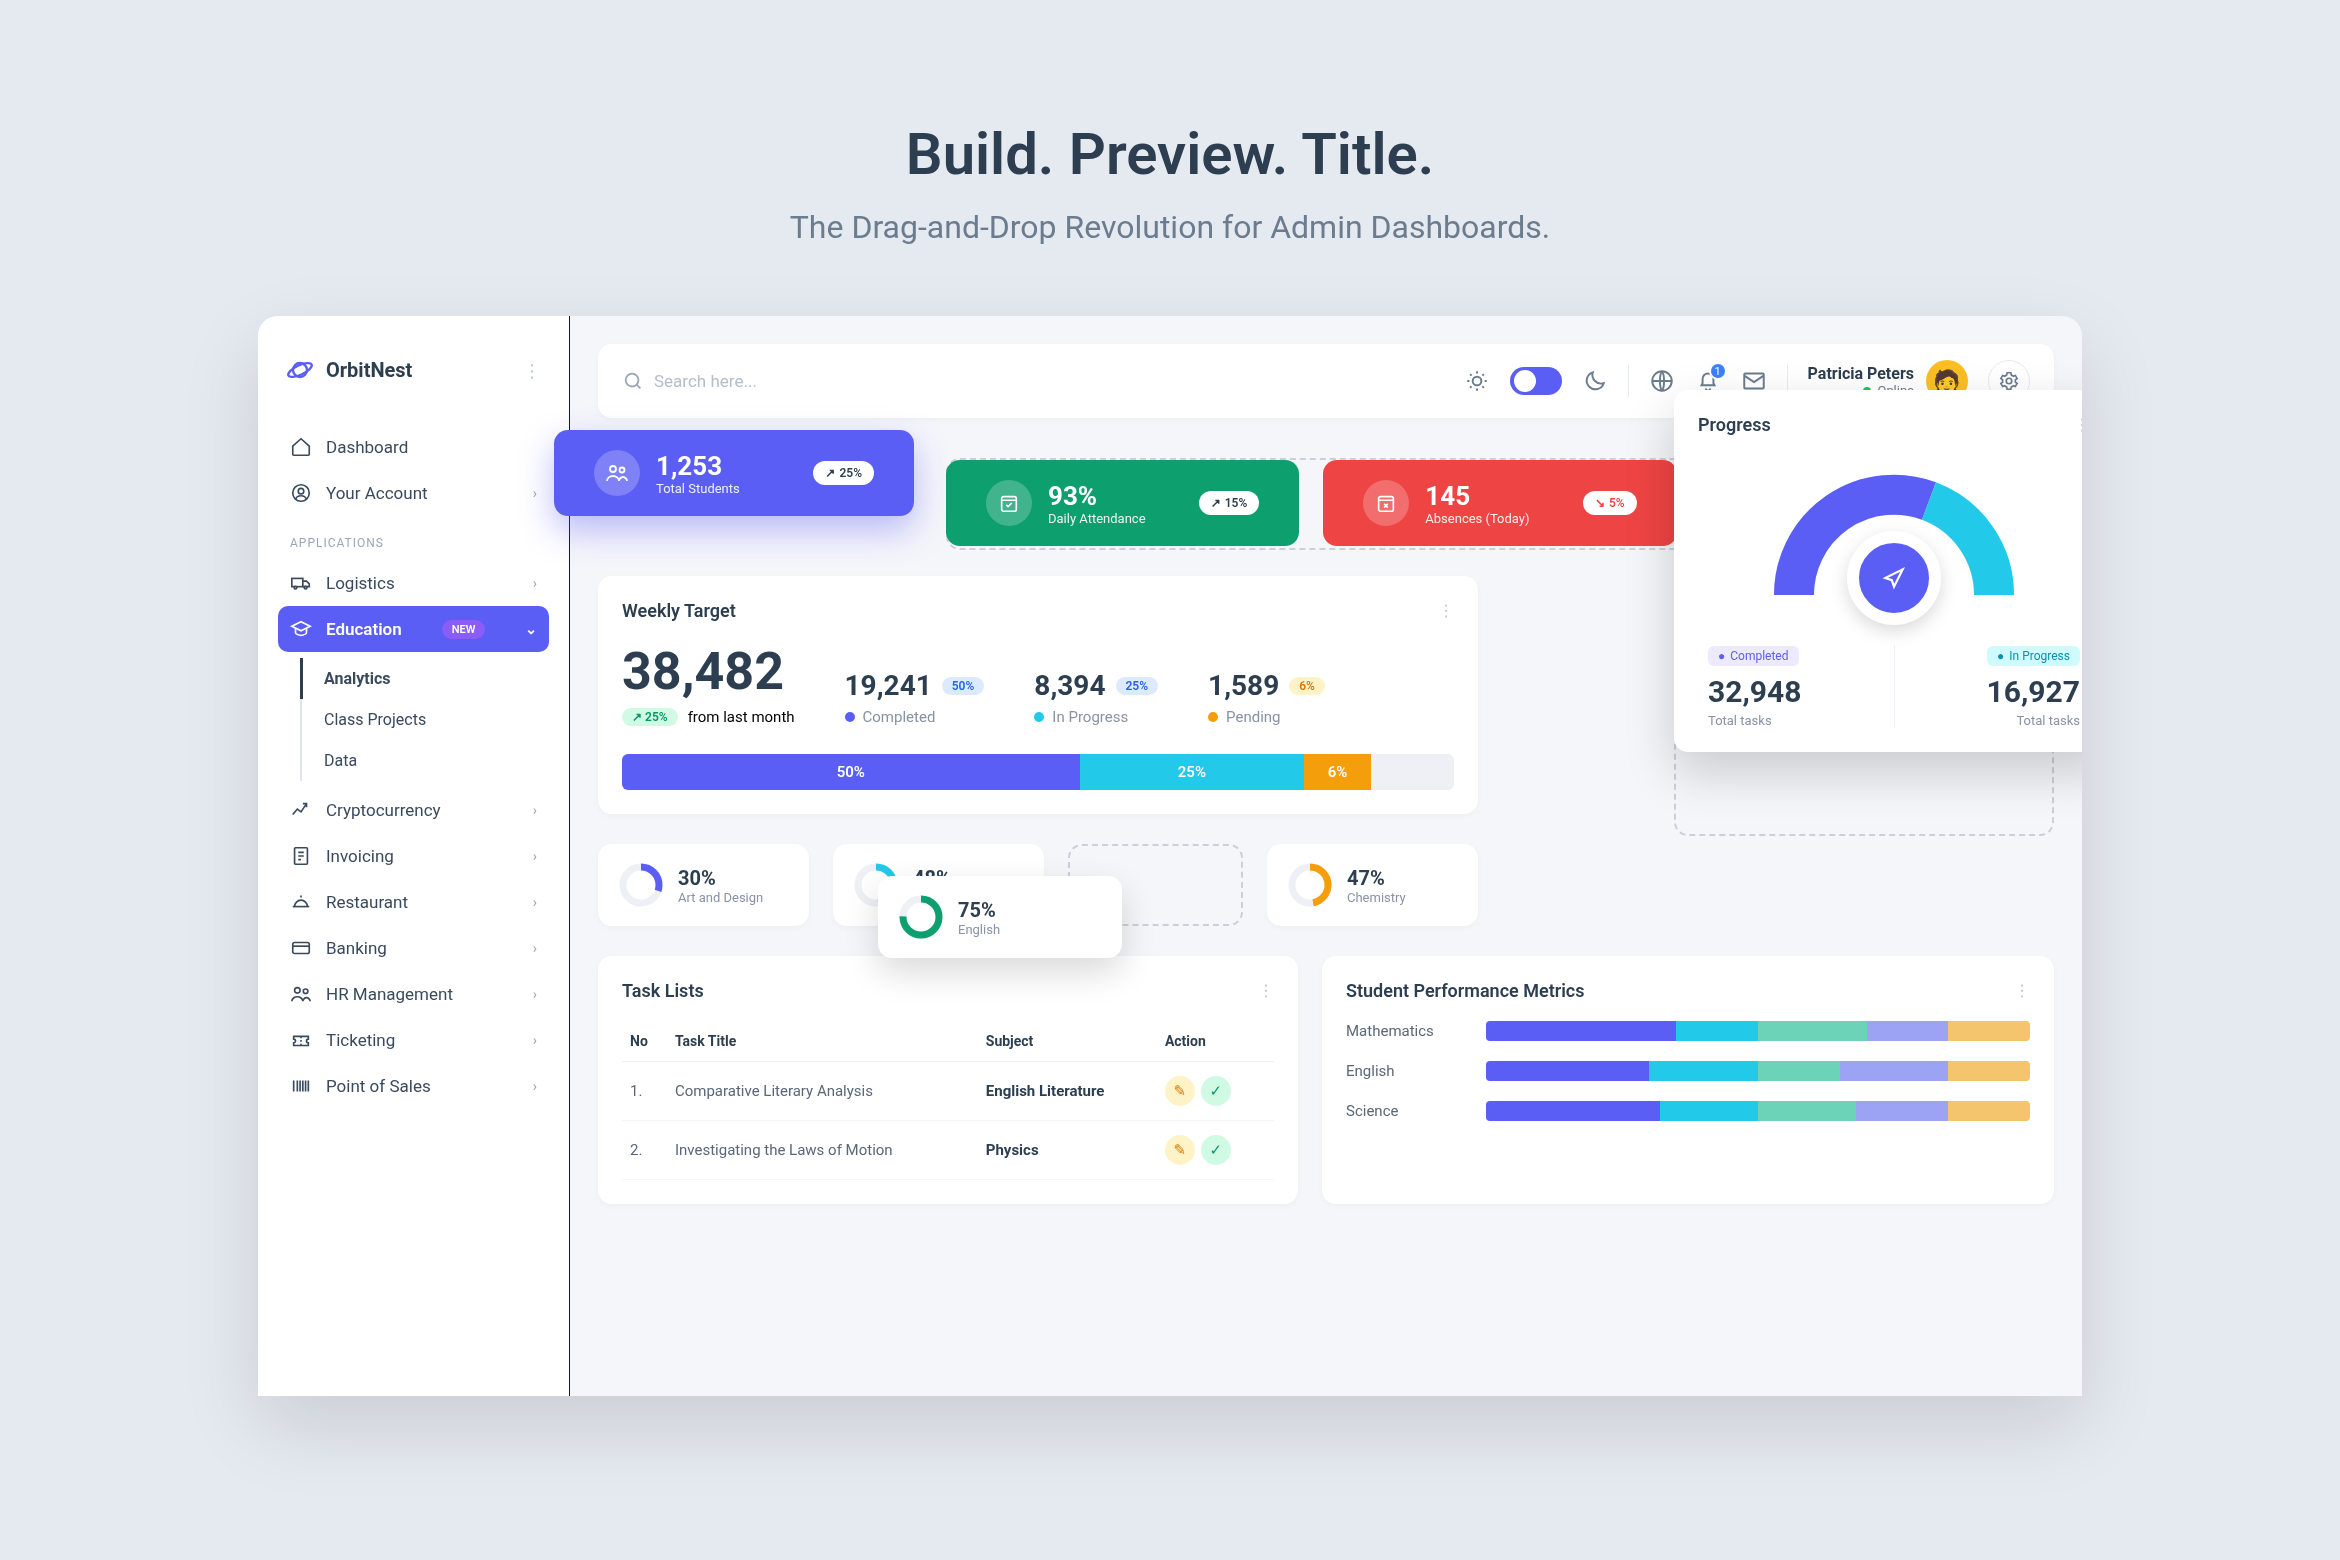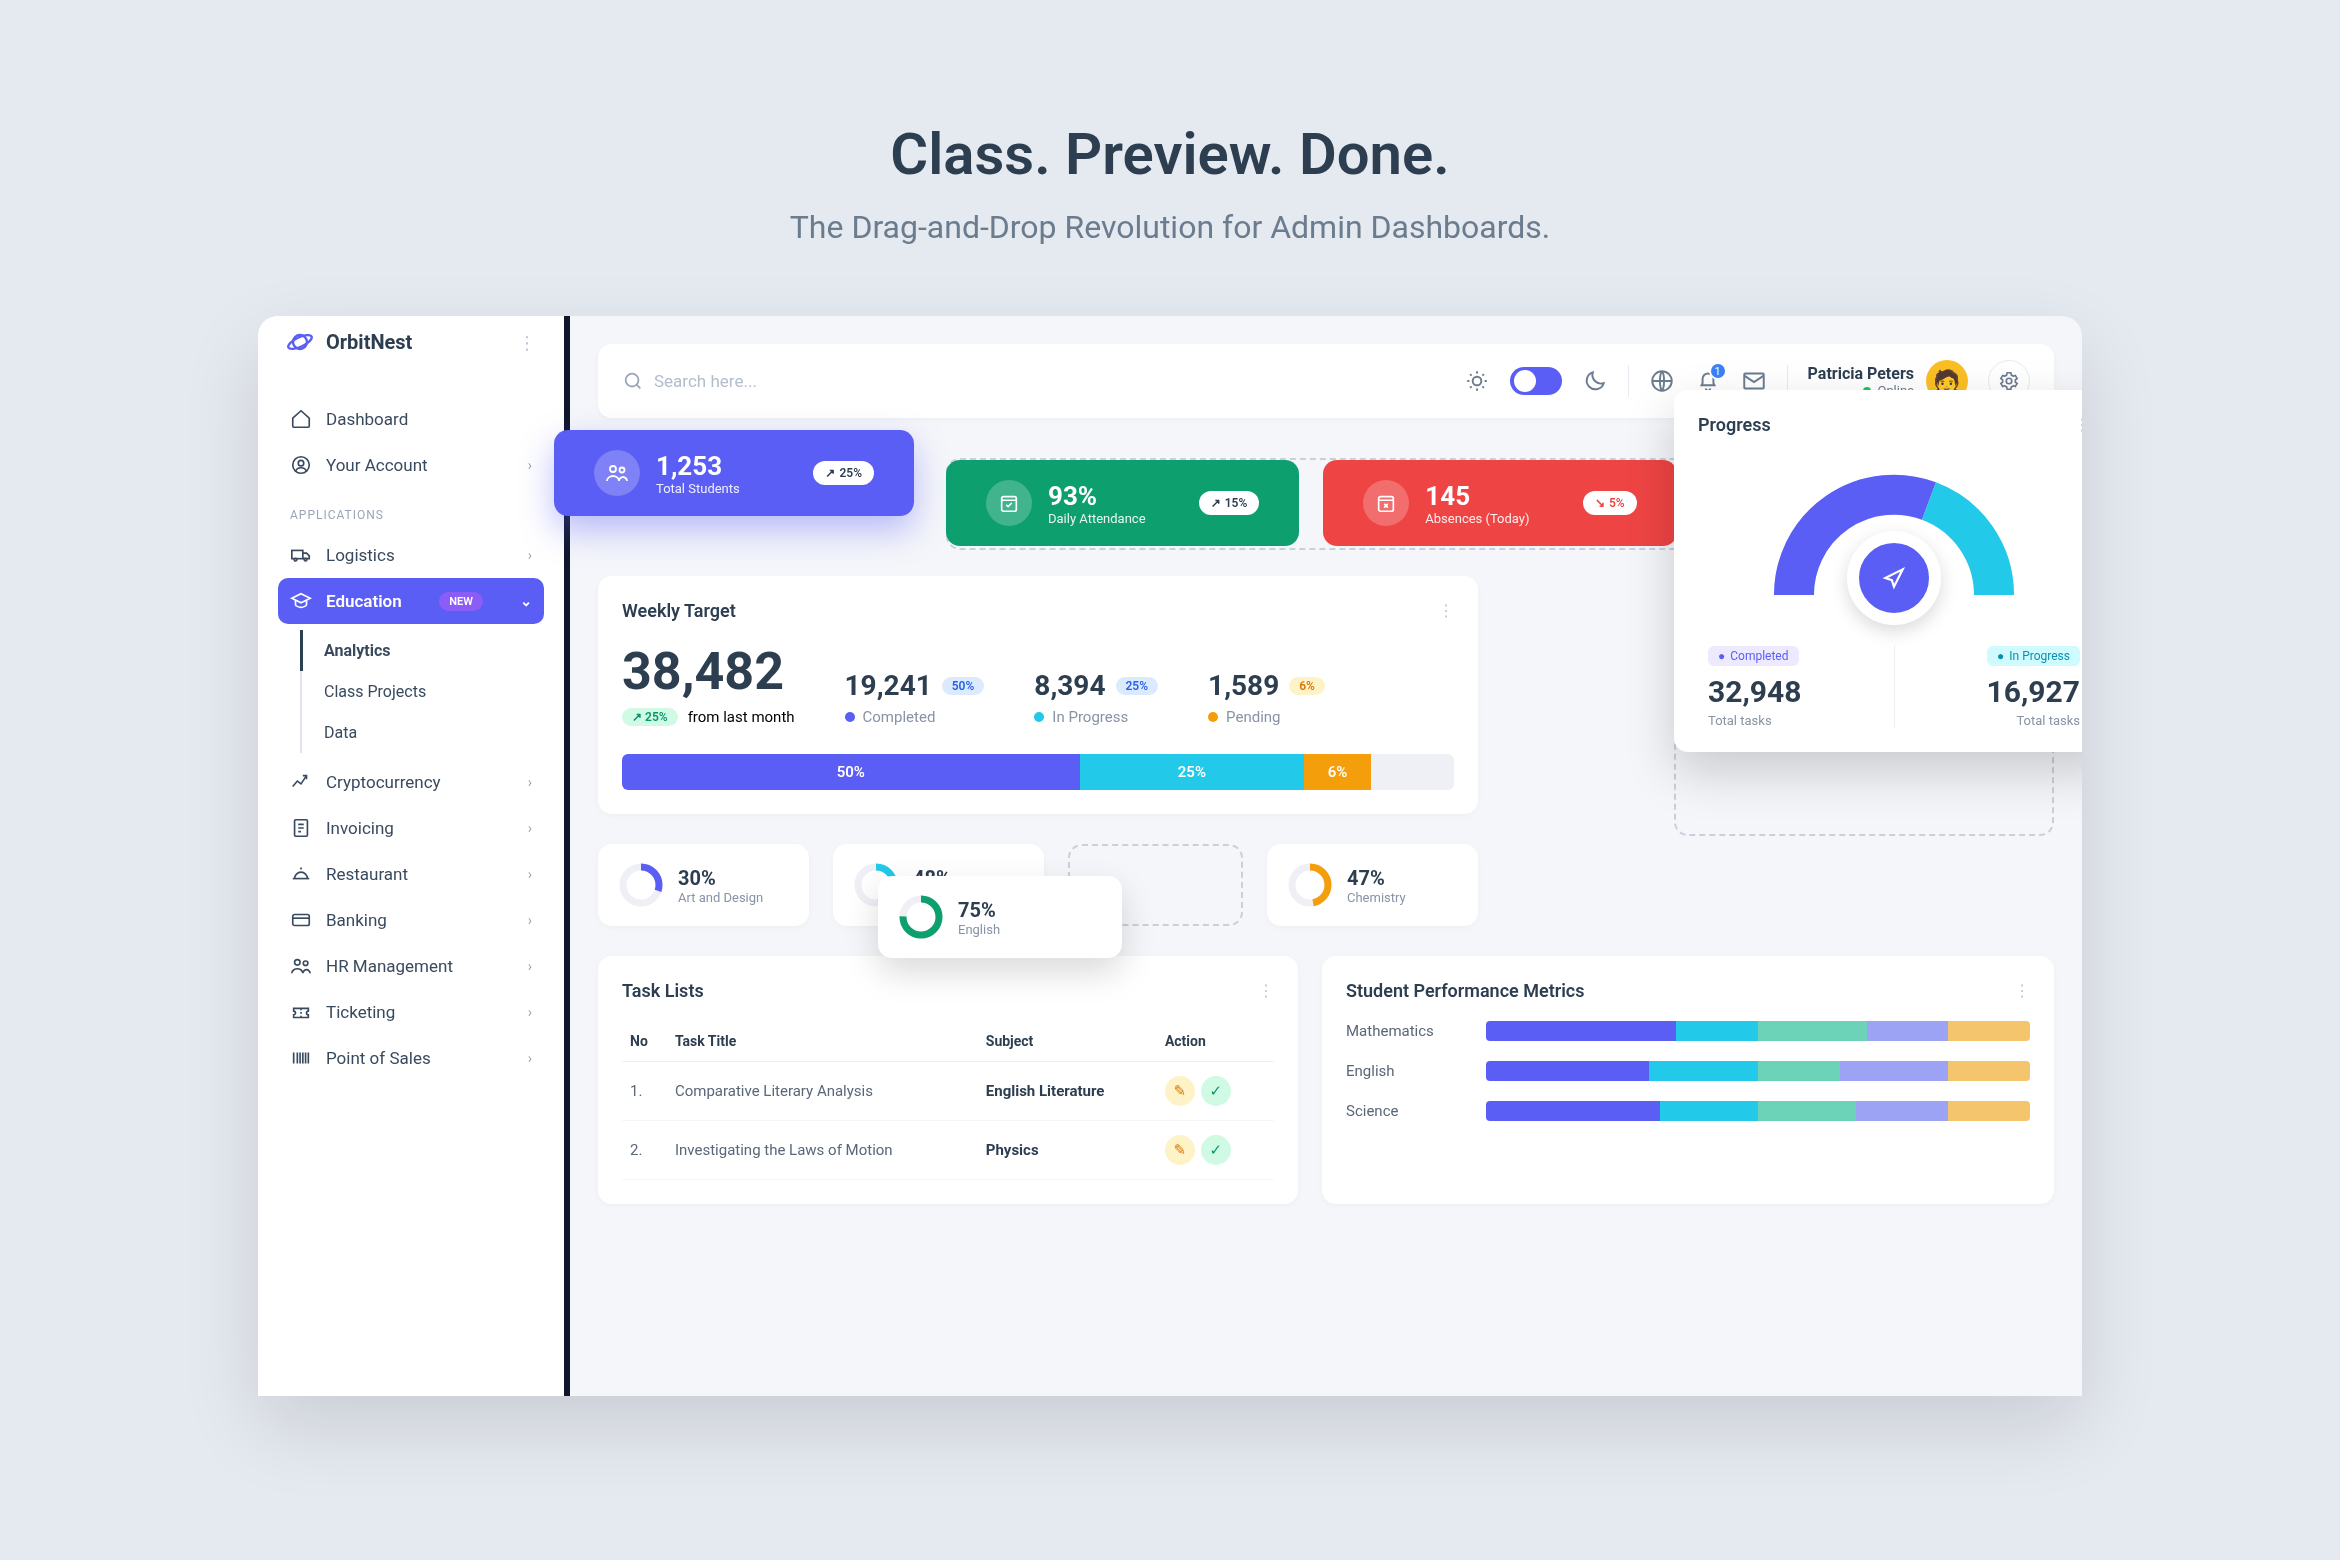--- a/index.html
+++ b/index.html
@@ -1,21 +1,21 @@
 <!DOCTYPE html>
 <html><head>
 <meta charset="utf-8">
 <style>
 * { margin:0; padding:0; box-sizing:border-box; font-family:-apple-system,BlinkMacSystemFont,"Segoe UI",Roboto,sans-serif; }
 body { background:#e5e9f0; width:2340px; height:1560px; overflow:hidden; }
 .hero { text-align:center; padding:120px 0 70px; }
 .hero h1 { font-size:58px; font-weight:600; color:#2c3e50; margin-bottom:20px; }
 .hero p { font-size:32px; color:#6b7c8f; }
 .app { width:1824px; margin:0 auto; background:#f5f6fa; border-radius:20px 20px 0 0; box-shadow:0 30px 80px rgba(0,0,0,.12); display:flex; height:1080px; overflow:hidden; }
-.sidebar { width:312px; background:#fff; padding:12px 20px; border-right:6px solid #0f172a; }
+.sidebar { width:312px; background:#fff; padding:40px 20px; border-right:1px solid #0f172a; }
 .logo { display:flex; align-items:center; gap:12px; margin-bottom:40px; padding:0 8px; }
 .logo-ic { width:28px; height:28px; color:#5b5ef4; }
 .logo-txt { font-size:20px; font-weight:700; color:#2c3e50; }
 .logo-dots { margin-left:auto; color:#bcc5d3; font-size:18px; }
 .nav-item { display:flex; align-items:center; gap:14px; padding:12px 12px; border-radius:10px; color:#3a4a5e; font-size:17px; cursor:pointer; position:relative; }
 .nav-item.active { background:#5b5ef4; color:#fff; font-weight:600; }
 .nav-item .ic { width:22px; height:22px; flex-shrink:0; }
 .nav-item .chev { margin-left:auto; color:#9aa6b8; font-size:14px; }
 .nav-item.active .chev { color:#fff; }
 .nav-section { font-size:12px; letter-spacing:1px; color:#9aa6b8; padding:20px 12px 10px; }
@@ -105,21 +105,21 @@
 .metric-row { display:flex; align-items:center; gap:20px; margin-bottom:20px; }
 .metric-lbl { width:120px; font-size:15px; color:#5a6779; }
 .metric-bar { flex:1; height:20px; border-radius:4px; display:flex; overflow:hidden; }
 .metric-bar span { height:100%; }
 svg { display:block; }
 </style>
 </head>
 <body>
 
 <div class="hero">
-  <h1>Class. Preview. Done.</h1>
+  <h1>Build. Preview. Title.</h1>
   <p>The Drag-and-Drop Revolution for Admin Dashboards.</p>
 </div>
 
 <div class="app">
   <aside class="sidebar">
     <div class="logo">
       <svg class="logo-ic" viewBox="0 0 24 24" fill="none" stroke="currentColor" stroke-width="2">
           <circle cx="12" cy="12" r="6"></circle>
           <ellipse cx="12" cy="12" rx="11" ry="4" transform="rotate(-25 12 12)"></ellipse>
         </svg>

